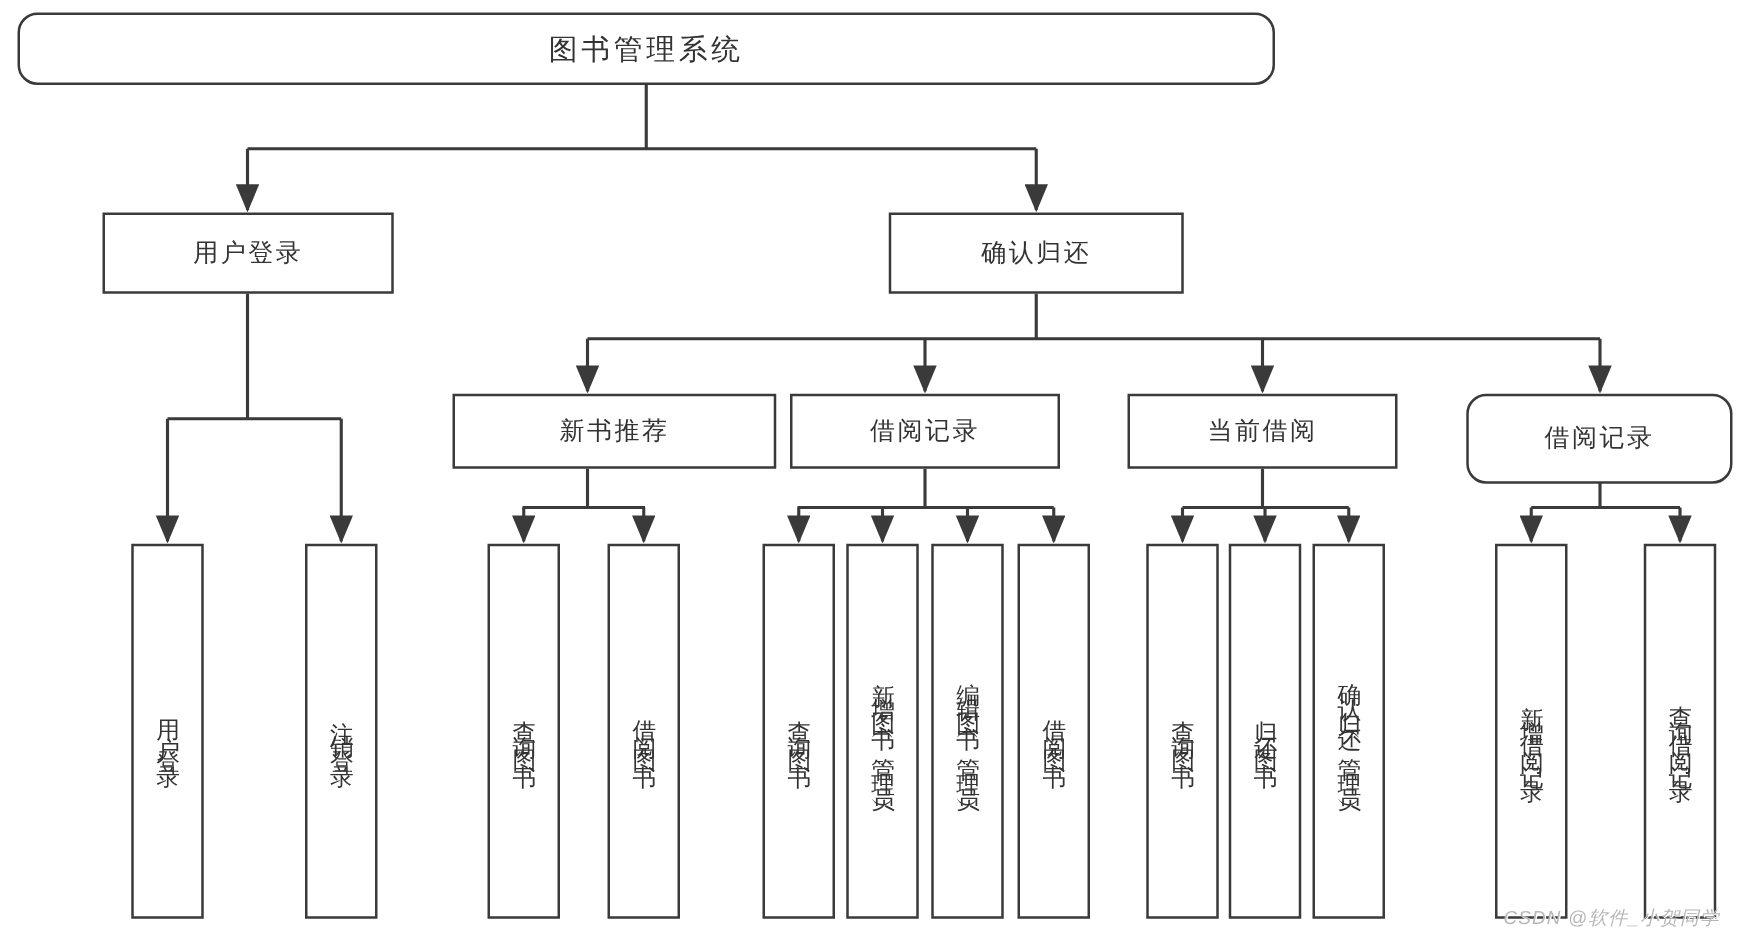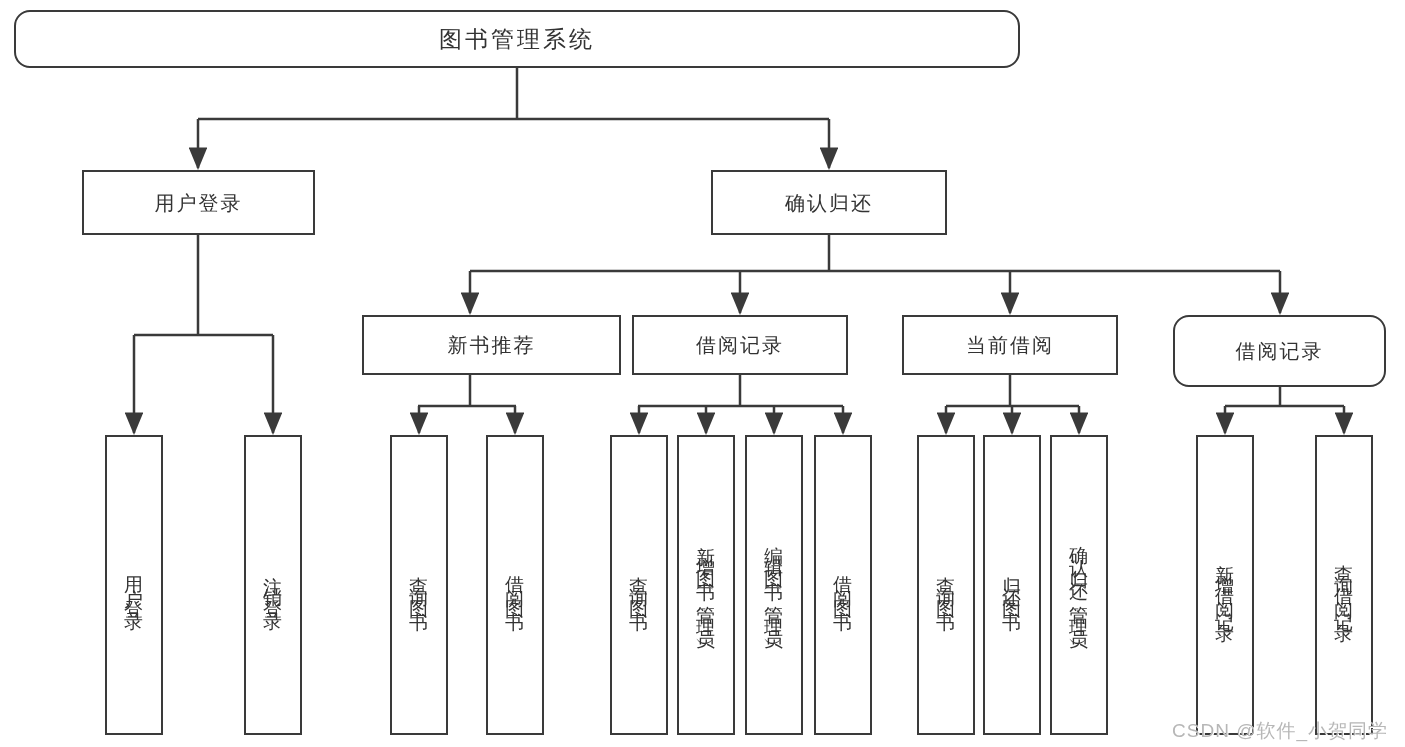--- a/index.html
+++ b/index.html
@@ -33,27 +33,28 @@
   .h-root { font-size: 23px; letter-spacing: 3px; border-radius: 16px; }
   .h-node { font-size: 20px; letter-spacing: 2px; }
   .leaf {
     writing-mode: vertical-lr;
     text-orientation: mixed;
     font-size: 19px;
     letter-spacing: 12px;
   }
   .watermark {
     position: absolute;
-    right: 17px;
+    right: 29px;
     bottom: 3px;
-    font-size: 19px;
+    font-size: 15px;
     color: #b7b7b7;
     text-shadow: 1px 1px 0 #ffffff;
     letter-spacing: 1px;
     white-space: nowrap;
+    font-style: italic;
   }
 </style>
 </head>
 <body>
 
 <div class="stage">
 
   <svg class="wires" width="1405" height="747" viewBox="0 0 1405 747" xmlns="http://www.w3.org/2000/svg">
     <defs>
       <marker id="arrow" viewBox="0 0 12 10" refX="11" refY="5" markerWidth="9" markerHeight="7.5" orient="auto">

